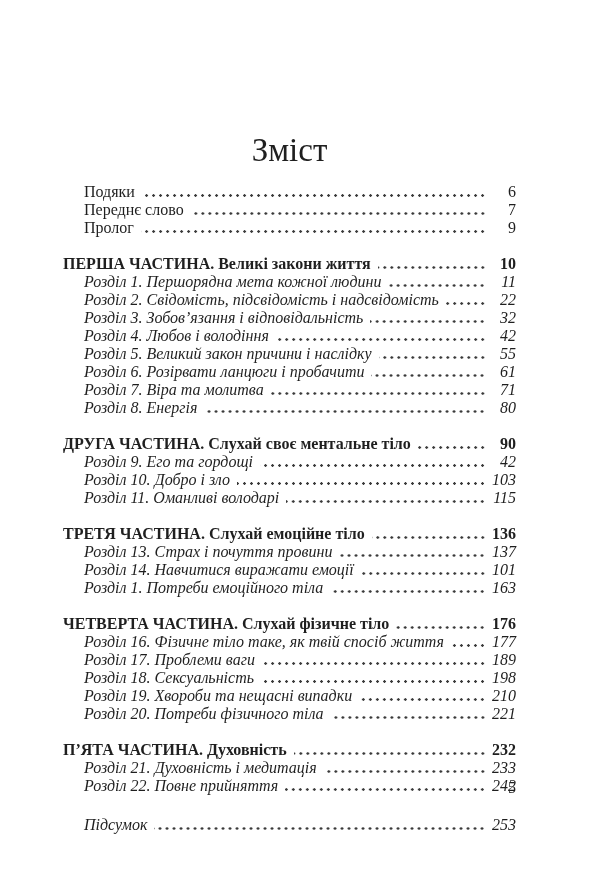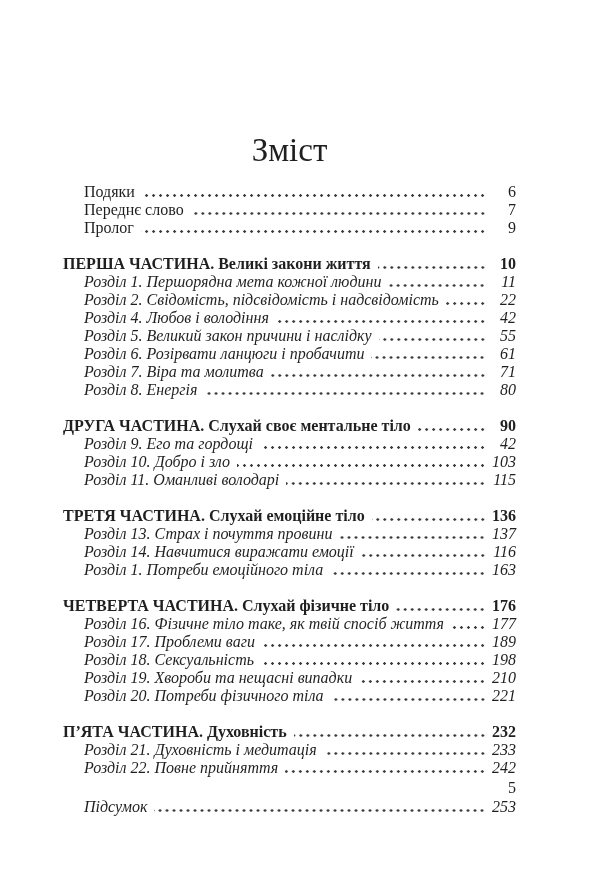--- a/index.html
+++ b/index.html
@@ -105,20 +105,25 @@
       <span class="lbl">Розділ 1. Першорядна мета кожної людини</span>
       <span class="leader"></span>
       <span class="pg">11</span>
     </div>
     <div class="row chapter indent">
       <span class="lbl">Розділ 2. Свідомість, підсвідомість і надсвідомість</span>
       <span class="leader"></span>
       <span class="pg">22</span>
     </div>
     <div class="row chapter indent">
+      <span class="lbl">Розділ 3. Зобов’язання і відповідальність</span>
+      <span class="leader"></span>
+      <span class="pg">32</span>
+    </div>
+    <div class="row chapter indent">
       <span class="lbl">Розділ 4. Любов і володіння</span>
       <span class="leader"></span>
       <span class="pg">42</span>
     </div>
     <div class="row chapter indent">
       <span class="lbl">Розділ 5. Великий закон причини і наслідку</span>
       <span class="leader"></span>
       <span class="pg">55</span>
     </div>
     <div class="row chapter indent">
@@ -164,21 +169,21 @@
       <span class="pg">136</span>
     </div>
     <div class="row chapter indent">
       <span class="lbl">Розділ 13. Страх і почуття провини</span>
       <span class="leader"></span>
       <span class="pg">137</span>
     </div>
     <div class="row chapter indent">
       <span class="lbl">Розділ 14. Навчитися виражати емоції</span>
       <span class="leader"></span>
-      <span class="pg">116</span>
+      <span class="pg">101</span>
     </div>
     <div class="row chapter indent">
       <span class="lbl">Розділ 1. Потреби емоційного тіла</span>
       <span class="leader"></span>
       <span class="pg">163</span>
     </div>
 
     <div class="row part">
       <span class="lbl"><span>ЧЕТВЕРТА ЧАСТИНА.</span> <span>Слухай фізичне тіло</span></span>
       <span class="leader"></span>

